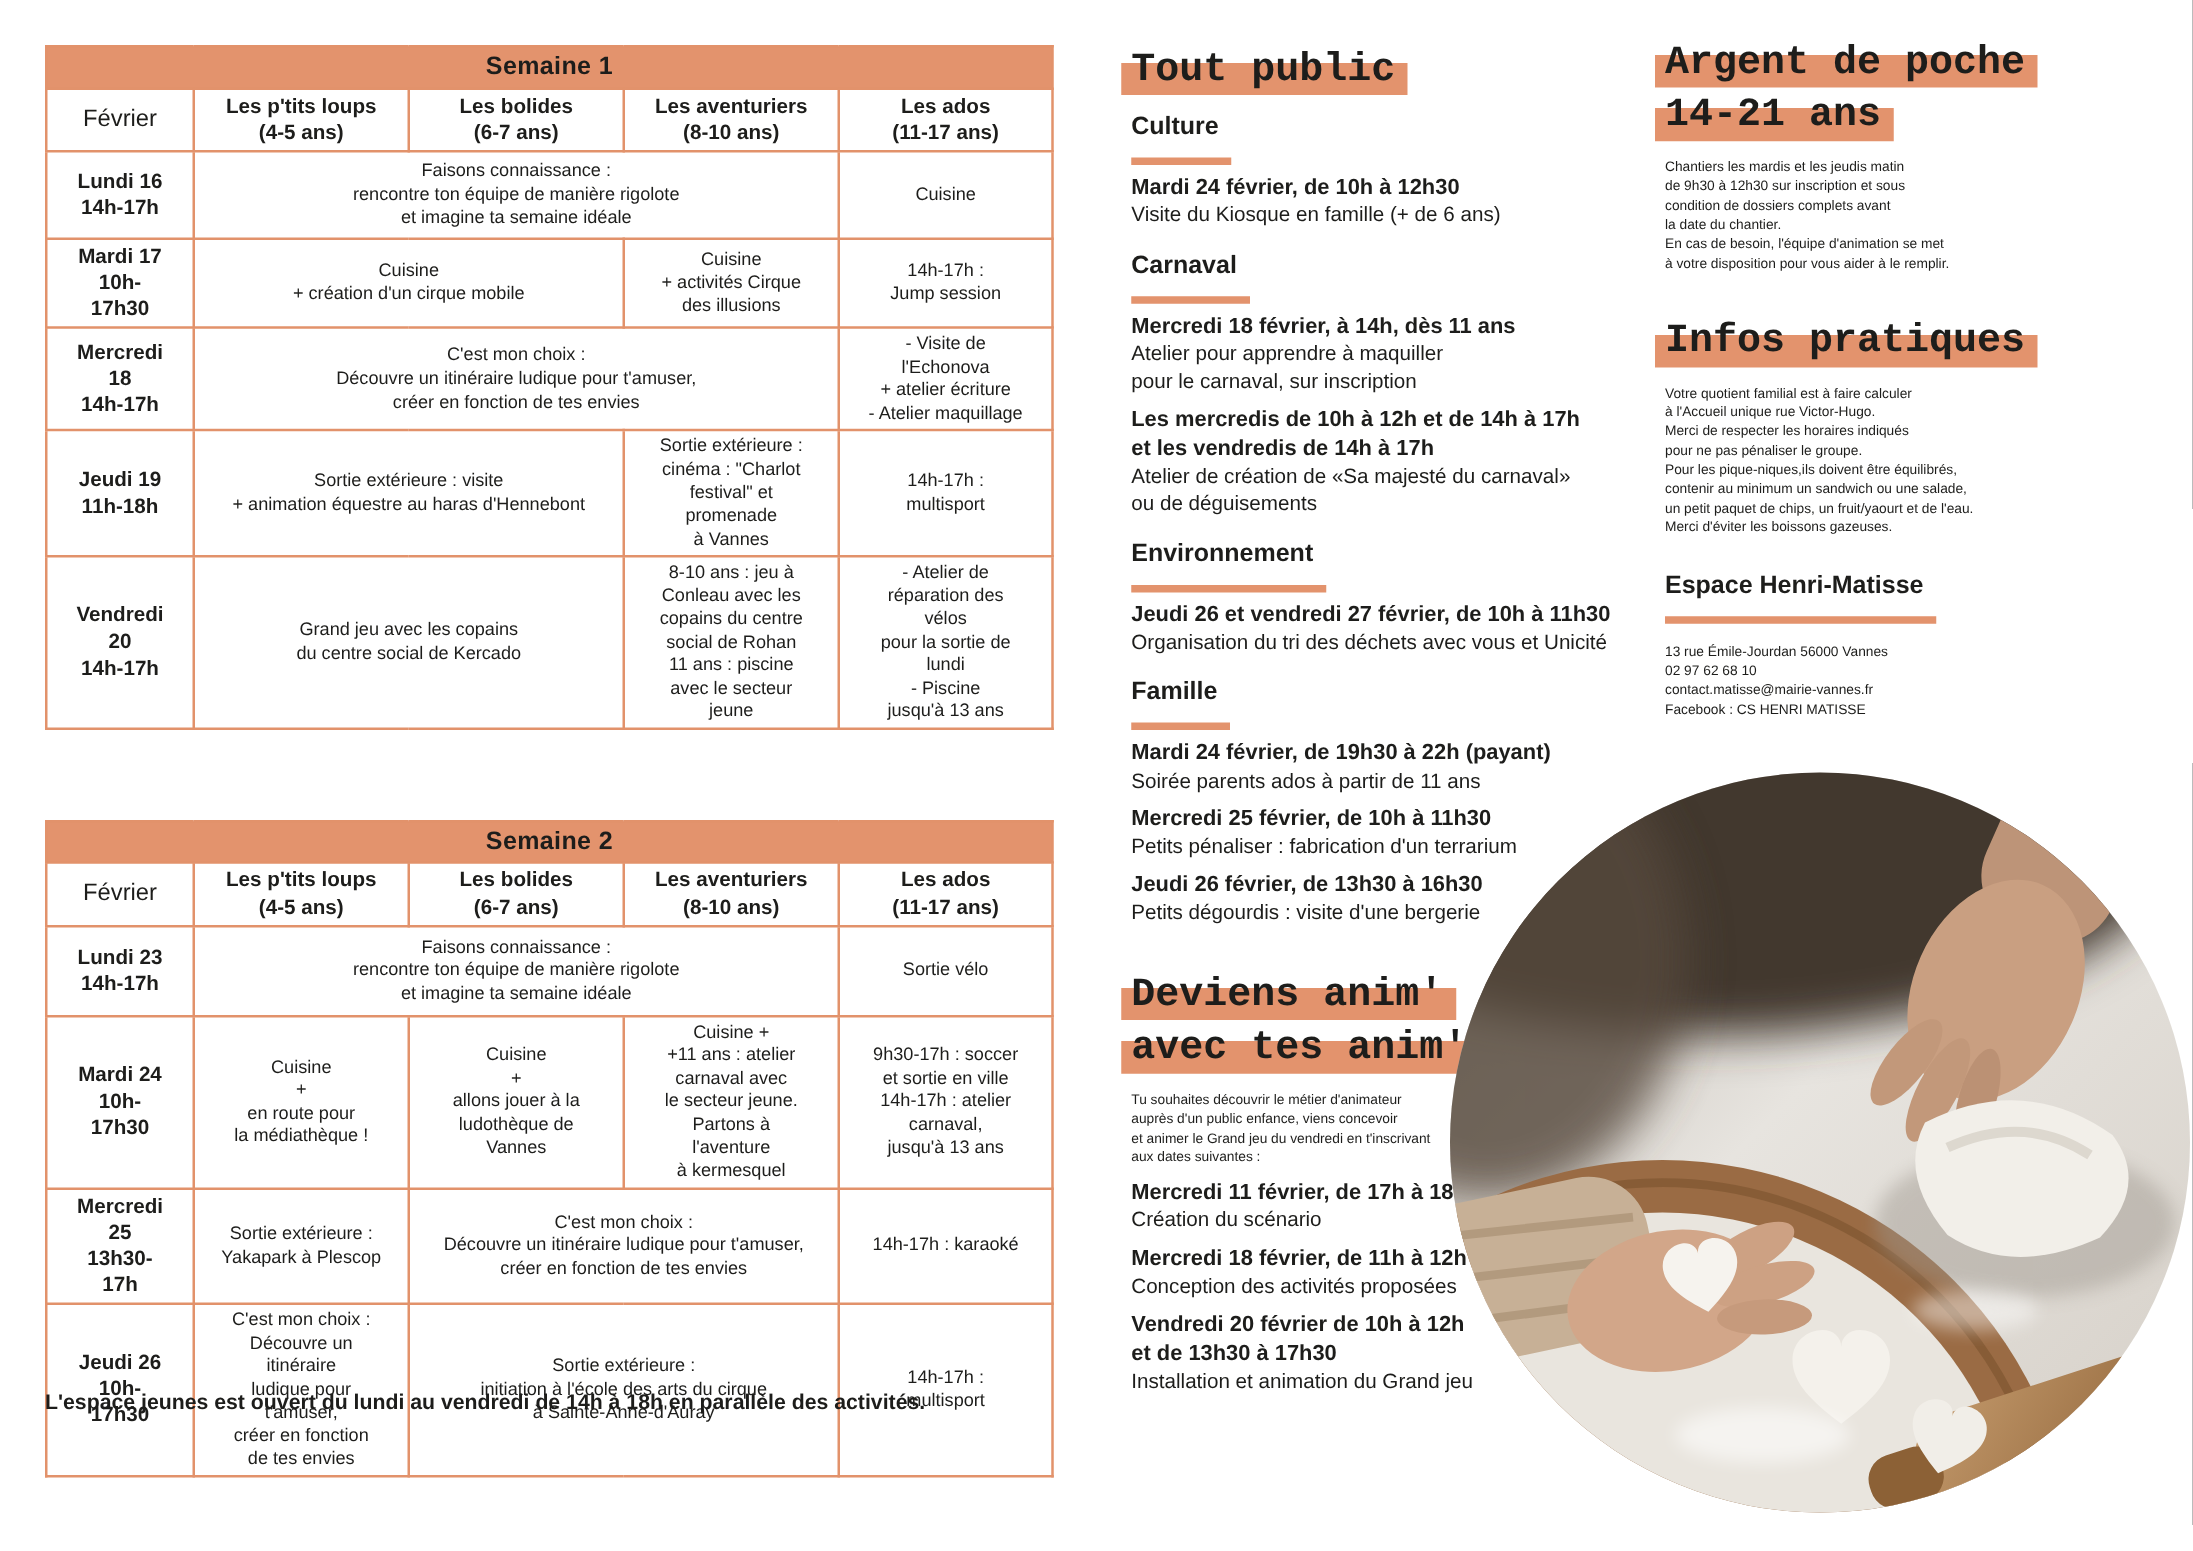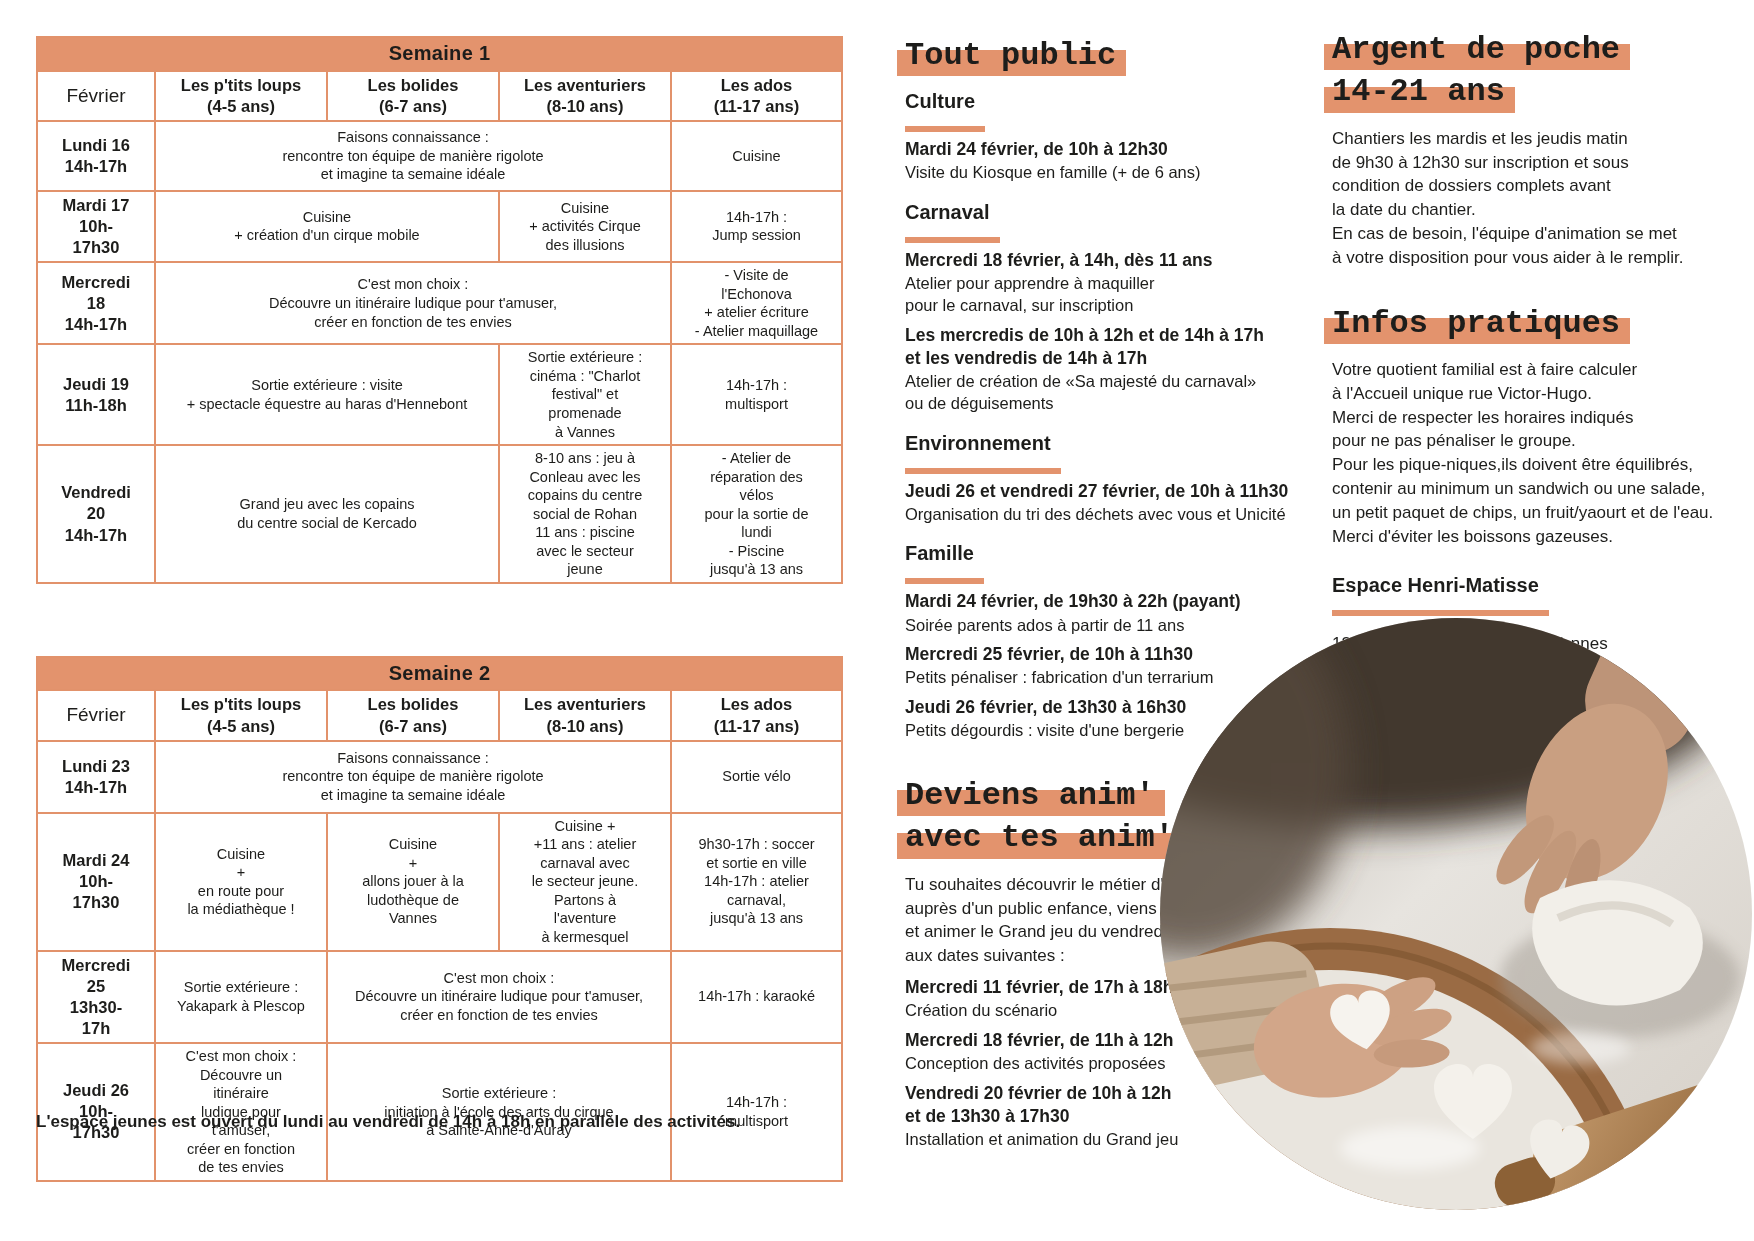--- a/index.html
+++ b/index.html
@@ -54,21 +54,21 @@
     background:linear-gradient(to bottom,transparent 36%,var(--accent-fill) 36%);
   }
   .h1 .band + br + .band, .h1 br + .band{margin-top:2px;}
   .sub{
     display:inline-block;font-size:20px;font-weight:bold;line-height:1.1;
     border-bottom:6px solid var(--accent-fill);padding:0 10px 14px 0;margin:0 0 6px 0;
   }
   .entry-b{font-size:17.5px;font-weight:bold;line-height:1.32;white-space:pre-line;}
   .entry-n{font-size:16.5px;line-height:1.32;white-space:pre-line;margin:1px 0 7px 0;}
   .group{margin-bottom:17px;}
-  .para{font-size:17px;line-height:1.4;white-space:pre-line;margin:0 0 8px 0;}
+  .para{font-size:11px;line-height:1.4;white-space:pre-line;margin:0 0 8px 0;}
   .section-gap{margin-top:34px;}
   .contact{margin-top:26px;}
   .contact .para{margin-top:10px;}
   
   .photo-wrap{position:absolute;left:1160px;top:618px;width:592px;height:592px;}
   .photo-wrap svg{display:block;}
 </style>
 </head>
 <body>
 
@@ -126,21 +126,21 @@
 Découvre un itinéraire ludique pour t'amuser,
 créer en fonction de tes envies</td>
             <td class="act">- Visite de l'Echonova
 + atelier écriture
 - Atelier maquillage</td>
           </tr>
           <tr>
             <td class="day">Jeudi 19
 11h-18h</td>
             <td class="act" colspan="2">Sortie extérieure : visite
-+ spectacle équestre au haras d'Hennebont</td>
++ animation équestre au haras d'Hennebont</td>
             <td class="act">Sortie extérieure :
 cinéma : "Charlot
 festival" et promenade
 à Vannes</td>
             <td class="act">14h-17h : multisport</td>
           </tr>
           <tr>
             <td class="day">Vendredi 20
 14h-17h</td>
             <td class="act" colspan="2">Grand jeu avec les copains

